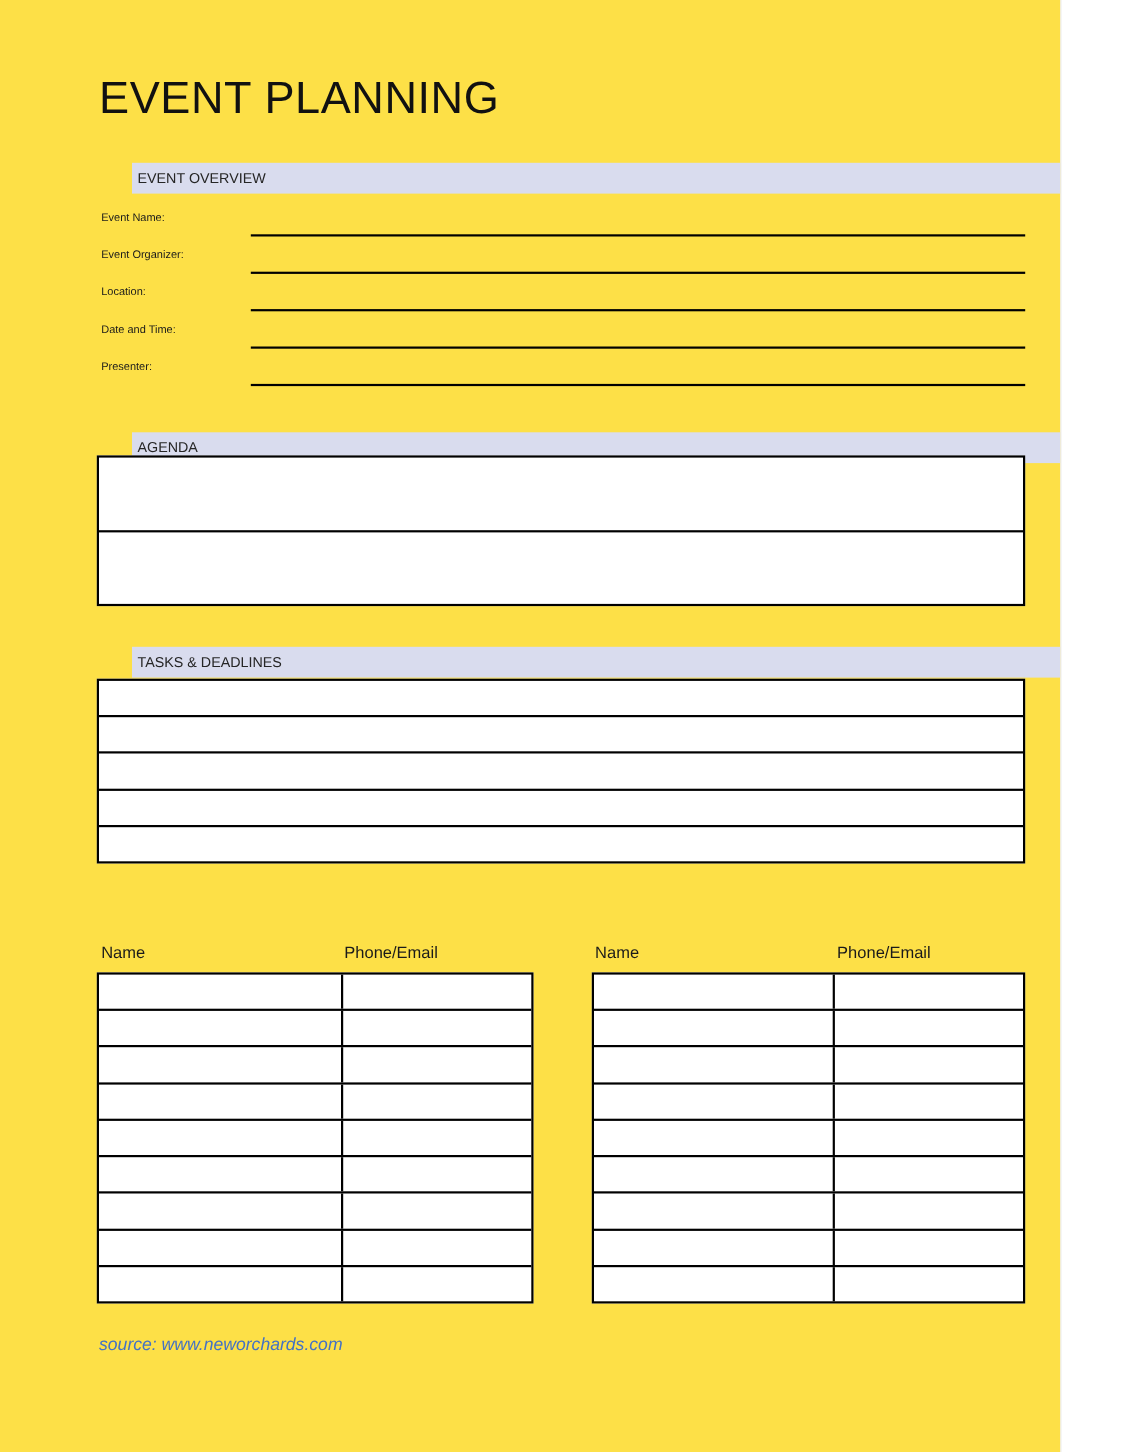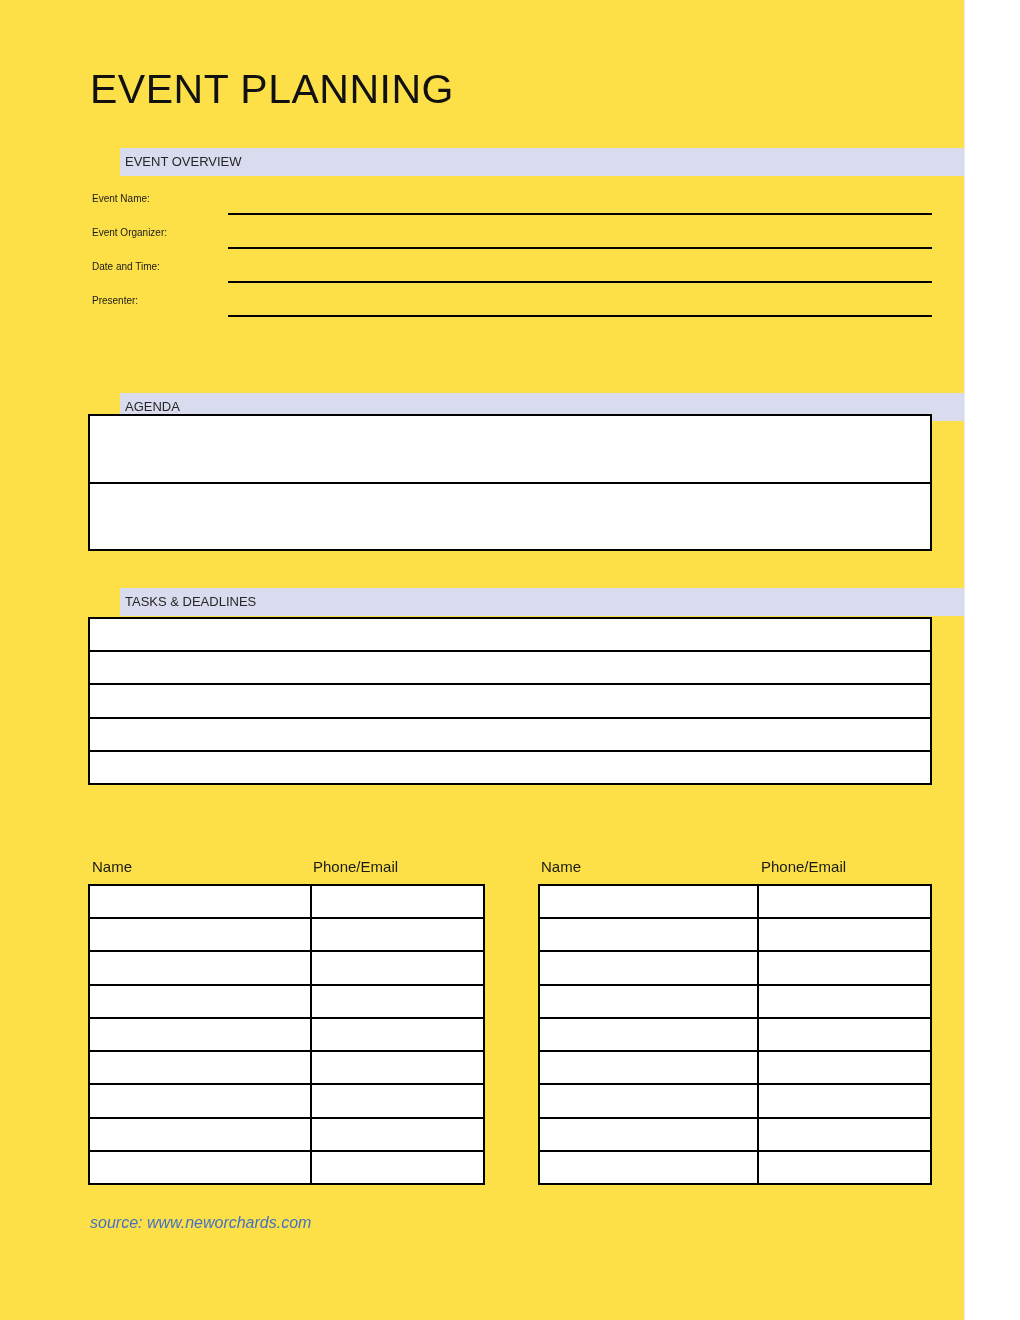--- a/index.html
+++ b/index.html
@@ -155,20 +155,24 @@
   <div class="fields">
     <div class="field-row">
       <span class="field-label">Event Name:</span>
       <span class="field-line"></span>
     </div>
     <div class="field-row">
       <span class="field-label">Event Organizer:</span>
       <span class="field-line"></span>
     </div>
     <div class="field-row">
+      <span class="field-label">Location:</span>
+      <span class="field-line"></span>
+    </div>
+    <div class="field-row">
       <span class="field-label">Date and Time:</span>
       <span class="field-line"></span>
     </div>
     <div class="field-row">
       <span class="field-label">Presenter:</span>
       <span class="field-line"></span>
     </div>
   </div>
 
   <div class="band" id="band-agenda">AGENDA</div>

